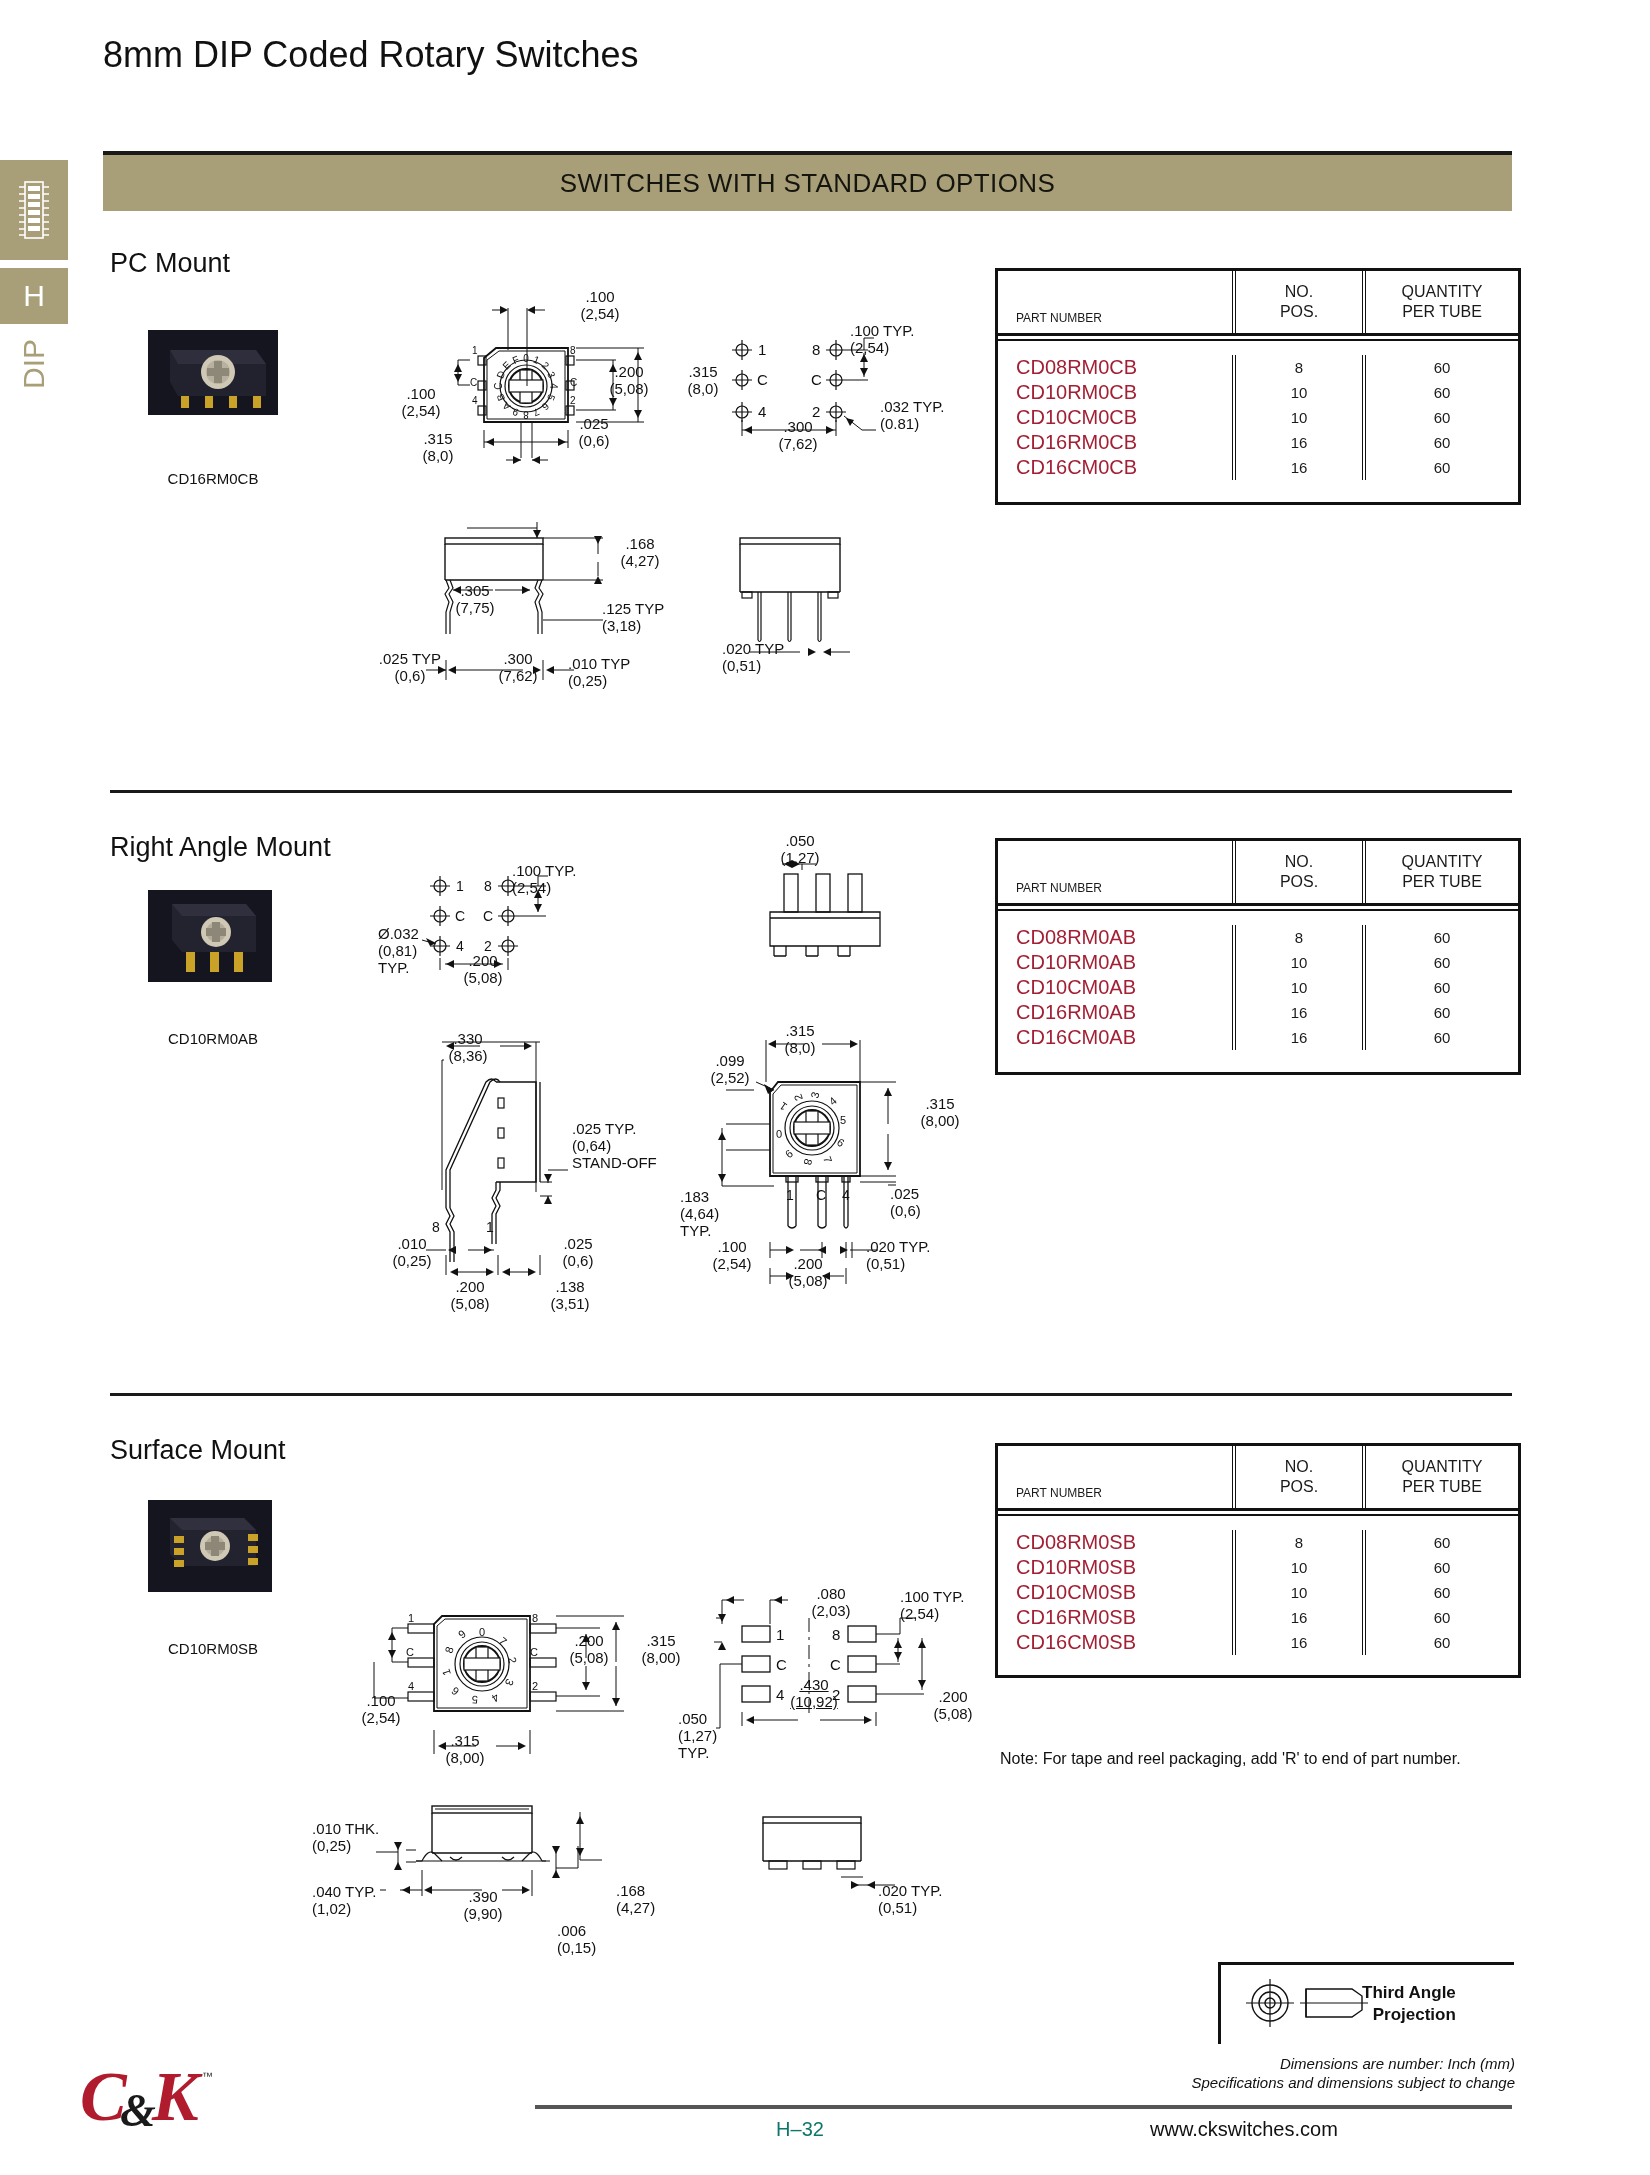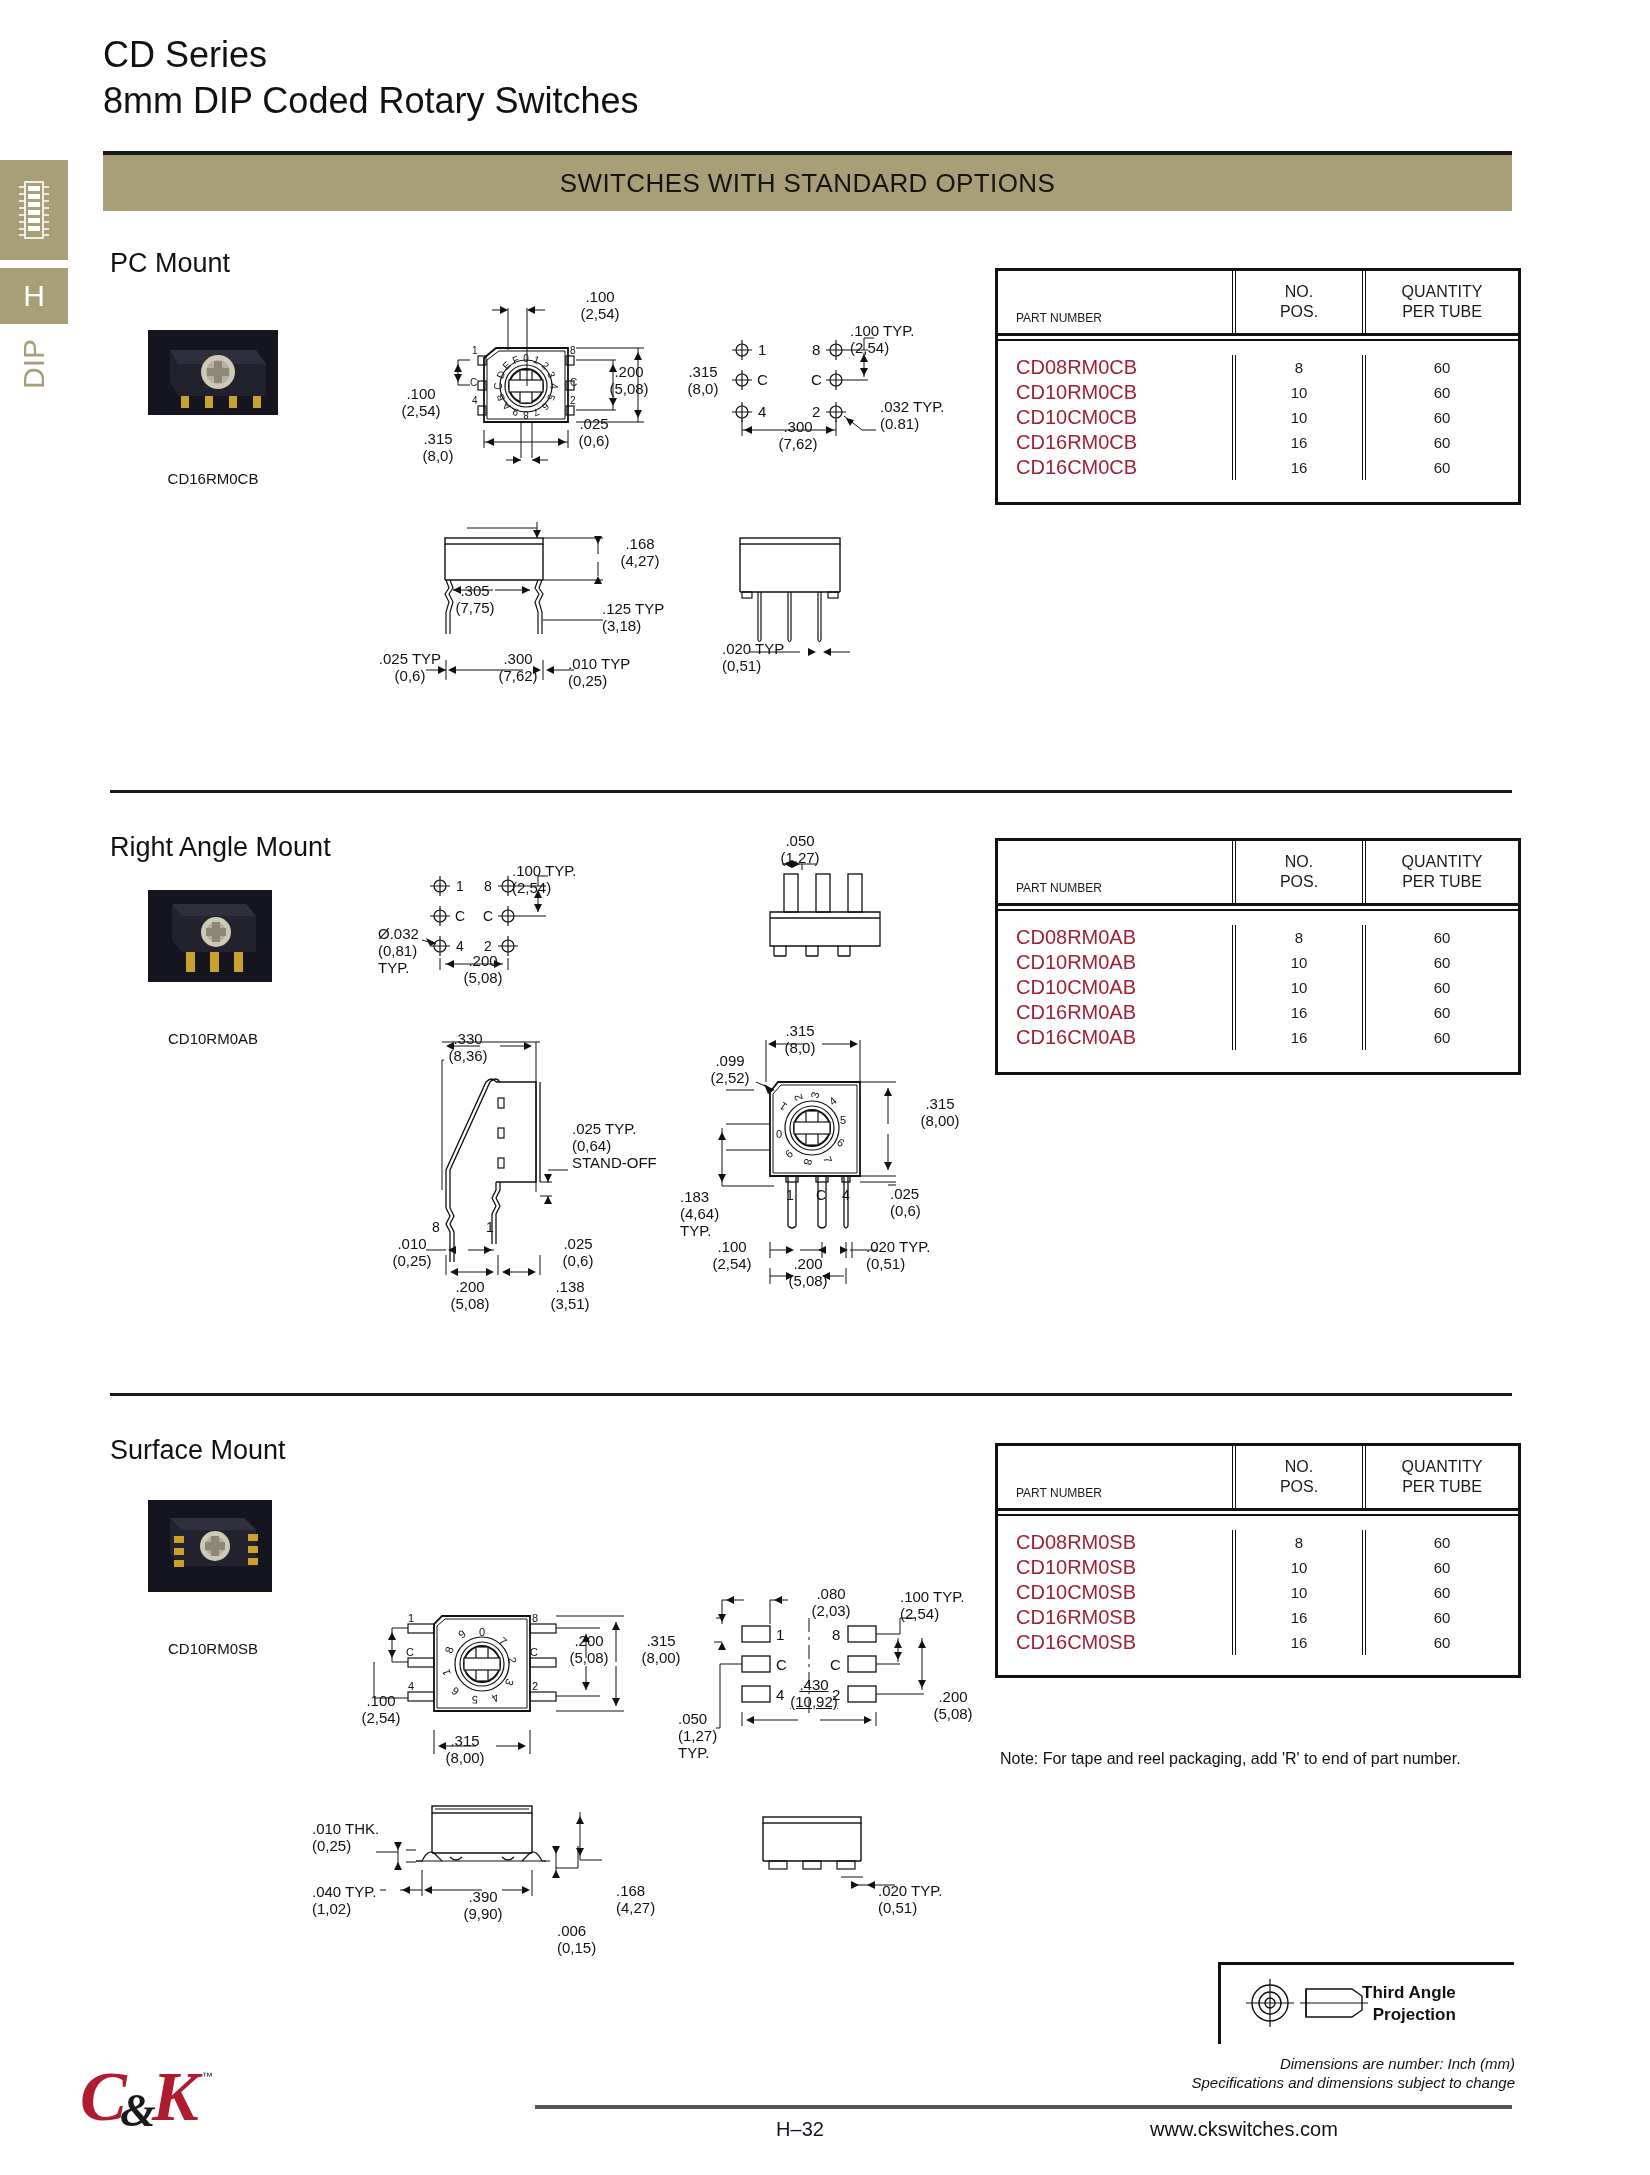--- a/index.html
+++ b/index.html
@@ -47,29 +47,28 @@
   
   .dim{font-size:15px;line-height:17px;color:#111;white-space:pre;}
   .dim.c{text-align:center;}
   .note{font-size:16px;color:#111;}
 
   
   #tap-box{left:1218px;top:1962px;width:296px;height:82px;border-left:3px solid #111;border-top:3px solid #111;box-sizing:border-box;}
   #tap-label{left:1362px;top:1982px;font-size:17px;font-weight:bold;line-height:22px;color:#111;text-align:right;}
   #dim-note{left:1060px;top:2054px;width:455px;text-align:right;font-size:15px;font-style:italic;color:#111;line-height:19px;}
   #footer-rule{left:535px;top:2105px;width:977px;height:4px;background:#555;}
-  #page-num{left:700px;top:2118px;width:200px;text-align:center;font-size:20px;color:#0f172a;}
+  #page-num{left:700px;top:2118px;width:200px;text-align:center;font-size:20px;color:#0f766e;}
   #site{left:1150px;top:2118px;width:362px;font-size:20px;color:#111;}
   #ck-logo{left:80px;top:2060px;width:180px;height:86px;}
 </style>
 </head>
 <body>
 
 <div class="abs nosel" id="page-title">
-  <div>CD Series</div>
   <div id="title-line2">8mm DIP Coded Rotary Switches</div>
 </div>
 <div class="abs" id="band-rule"></div>
 <div class="abs" id="section-band"></div>
 <div class="abs nosel" id="section-band-label">SWITCHES WITH STANDARD OPTIONS</div>
 
 <div class="abs" id="tab-icon">
   <svg width="34" height="62" viewBox="0 0 34 62">
     <rect x="8" y="3" width="18" height="56" fill="none" stroke="#fff" stroke-width="1.6"></rect>
     <g fill="#fff">

